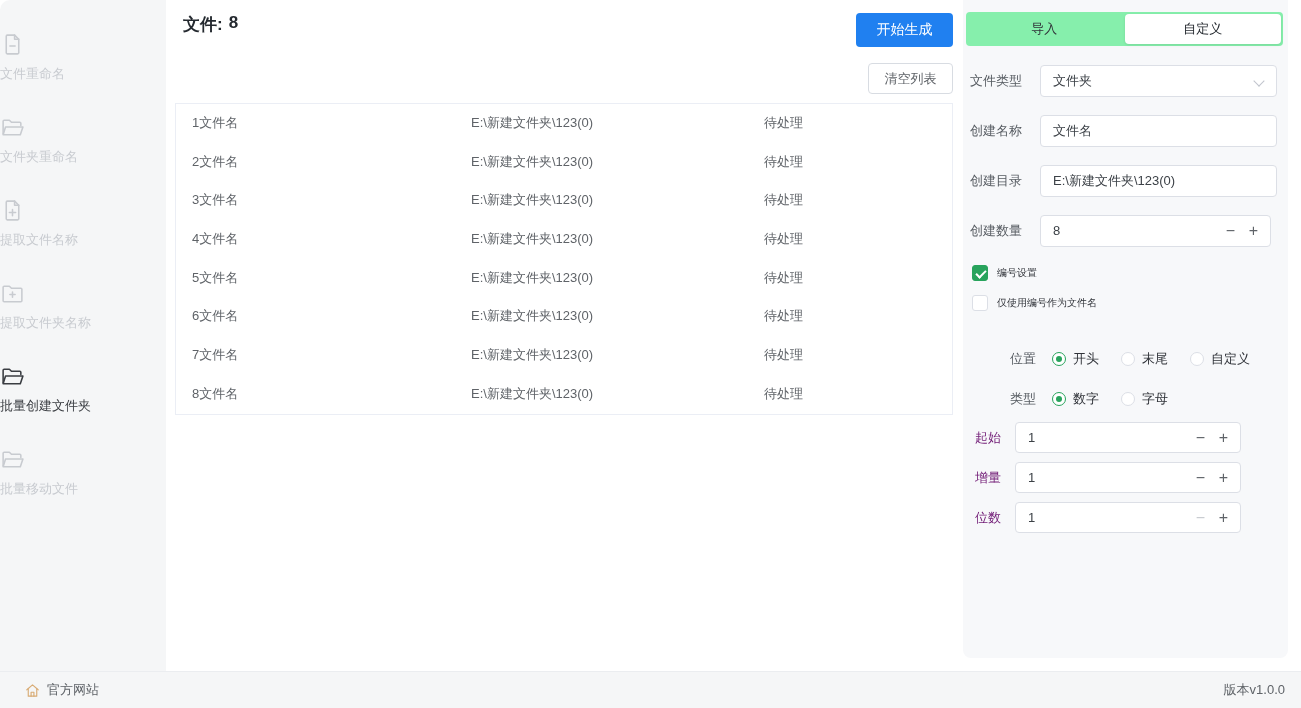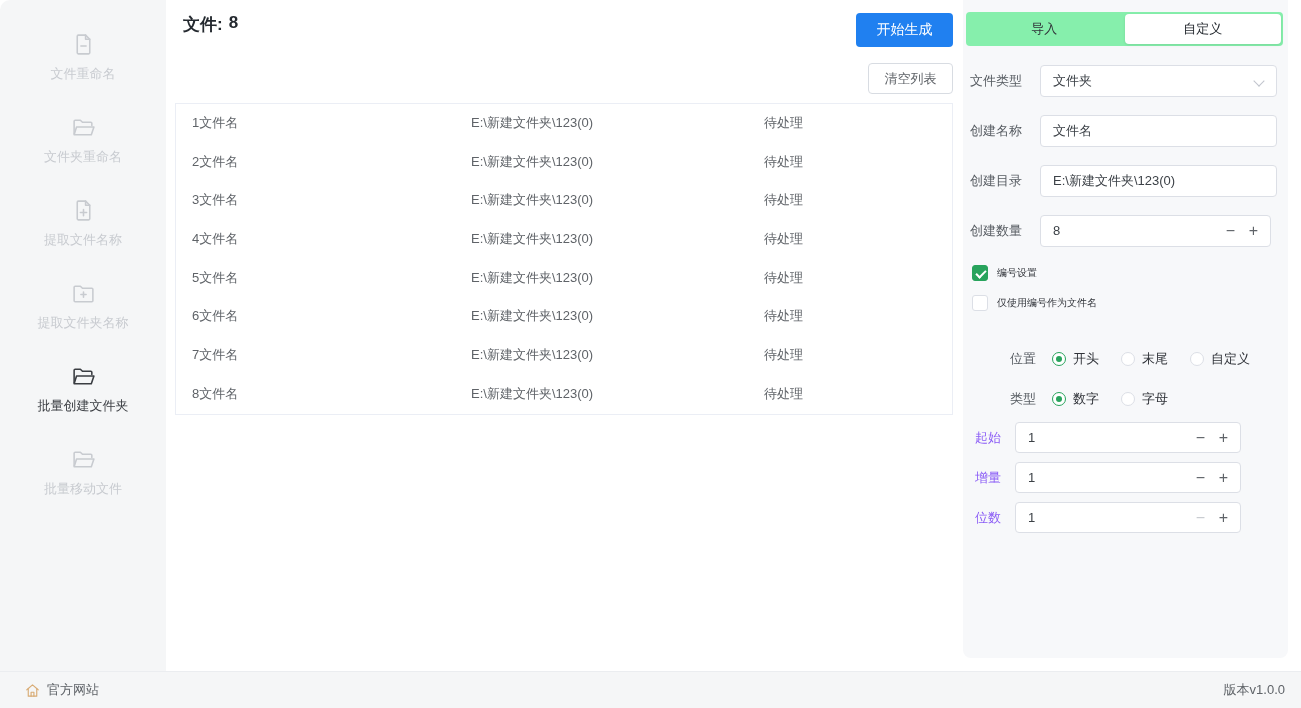--- a/index.html
+++ b/index.html
@@ -1,20 +1,20 @@
 <!DOCTYPE html>
 <html><head>
 <meta charset="utf-8">
 <style>
   html,body{margin:0;padding:0;background:#fff;}
   .app{position:relative;width:1301px;height:708px;background:#fff;overflow:hidden;
        font-family:"Liberation Sans","DejaVu Sans",sans-serif;-webkit-font-smoothing:antialiased;}
   
   .sidebar{position:absolute;left:0;top:0;width:166px;height:671px;background:#f5f6f7;border-top-left-radius:10px;padding-top:14px;box-sizing:border-box;}
-  .side-item{height:83px;display:flex;flex-direction:column;align-items:center;justify-content:center;gap:6px;color:#c8cbd0;cursor:pointer;}
+  .side-item{height:83px;display:flex;flex-direction:column;justify-content:center;gap:6px;color:#c8cbd0;cursor:pointer;}
   .side-item.active{color:#3a3d42;}
   .side-item svg{width:25px;height:25px;stroke:currentColor;fill:none;stroke-width:1.5;stroke-linecap:round;stroke-linejoin:round;}
   .side-label{font-size:13px;line-height:13px;}
   
   .page-title{position:absolute;left:183px;top:13px;font-size:17px;font-weight:bold;color:#24292f;display:flex;gap:6px;}
   .btn-generate{position:absolute;left:856px;top:13px;width:97px;height:34px;background:#2080f0;color:#fff;border:none;border-radius:4px;font-size:14px;cursor:pointer;font-family:inherit;}
   .btn-clear{position:absolute;left:868px;top:63px;width:85px;height:31px;background:#fff;color:#5f6368;border:1px solid #d8dce2;border-radius:4px;font-size:13px;cursor:pointer;font-family:inherit;}
   .table{position:absolute;left:175px;top:103px;width:778px;background:#fff;border:1px solid #ebeef5;box-sizing:border-box;}
   .thead{position:relative;height:34px;background:#f8f9fb;border-bottom:1px solid #ebeef5;}
   .th{position:absolute;top:0;line-height:34px;font-size:13px;color:#5f6368;}
@@ -36,21 +36,21 @@
   .cb-row{position:absolute;left:9px;display:flex;align-items:center;gap:9px;font-size:10px;color:#303339;cursor:pointer;}
   .cb{width:16px;height:16px;border:1px solid #dcdfe6;border-radius:3px;background:#fff;box-sizing:border-box;position:relative;flex:none;}
   .cb.checked{background:#28a35c;border-color:#28a35c;}
   .cb.checked::after{content:"";position:absolute;left:4.5px;top:1.5px;width:4px;height:8px;border-right:2px solid #fff;border-bottom:2px solid #fff;transform:rotate(45deg);}
   .rad-row{position:absolute;left:7px;display:flex;align-items:center;font-size:13px;color:#303339;margin-left:40px;}
   .rad-row .grp-label{margin-right:16px;color:#565b61;}
   .radio{display:flex;align-items:center;gap:7px;margin-right:22px;cursor:pointer;}
   .r-dot{width:14px;height:14px;border:1px solid #dcdfe6;border-radius:50%;background:#fff;box-sizing:border-box;position:relative;flex:none;}
   .radio.sel .r-dot{border-color:#28a35c;}
   .radio.sel .r-dot::after{content:"";position:absolute;left:3px;top:3px;width:6px;height:6px;border-radius:50%;background:#28a35c;}
-  .st-label{position:absolute;left:12px;font-size:13px;color:#8b5cf6;line-height:31px;}
+  .st-label{position:absolute;left:12px;font-size:13px;color:#701a75;line-height:31px;}
   .st-box{position:absolute;left:52px;width:226px;height:31px;background:#fff;border:1px solid #dcdfe6;border-radius:4px;box-sizing:border-box;font-size:13px;color:#3c4147;line-height:29px;padding:0 12px;}
   
   .footer{position:absolute;left:0;top:671px;width:1301px;height:37px;background:#f5f6f7;border-top:1px solid #ebedf0;box-sizing:border-box;}
   .home-ic{position:absolute;left:24px;top:10px;width:17px;height:17px;color:#d8ab74;}
   .home-ic svg{width:17px;height:17px;stroke:currentColor;fill:none;stroke-width:1.6;stroke-linecap:round;stroke-linejoin:round;}
   .site{position:absolute;left:47px;top:0;line-height:36px;font-size:13px;color:#5f6368;cursor:pointer;}
   .version{position:absolute;right:16px;top:0;line-height:36px;font-size:13px;color:#5f6368;}
 </style>
 </head>
 <body>

